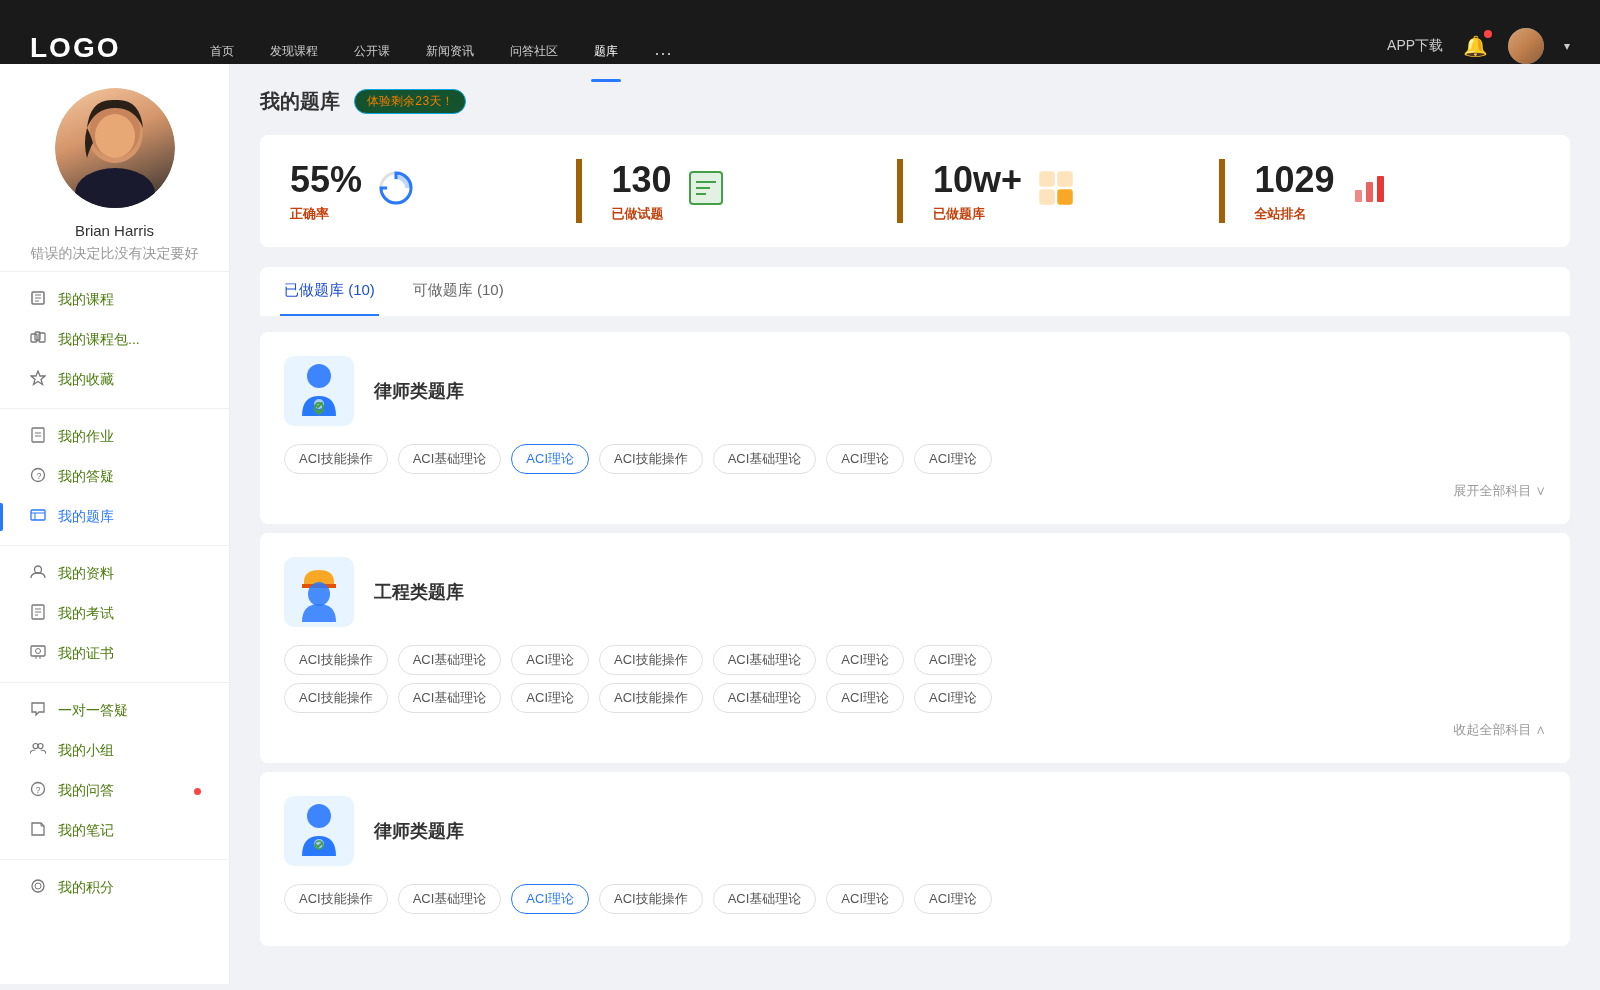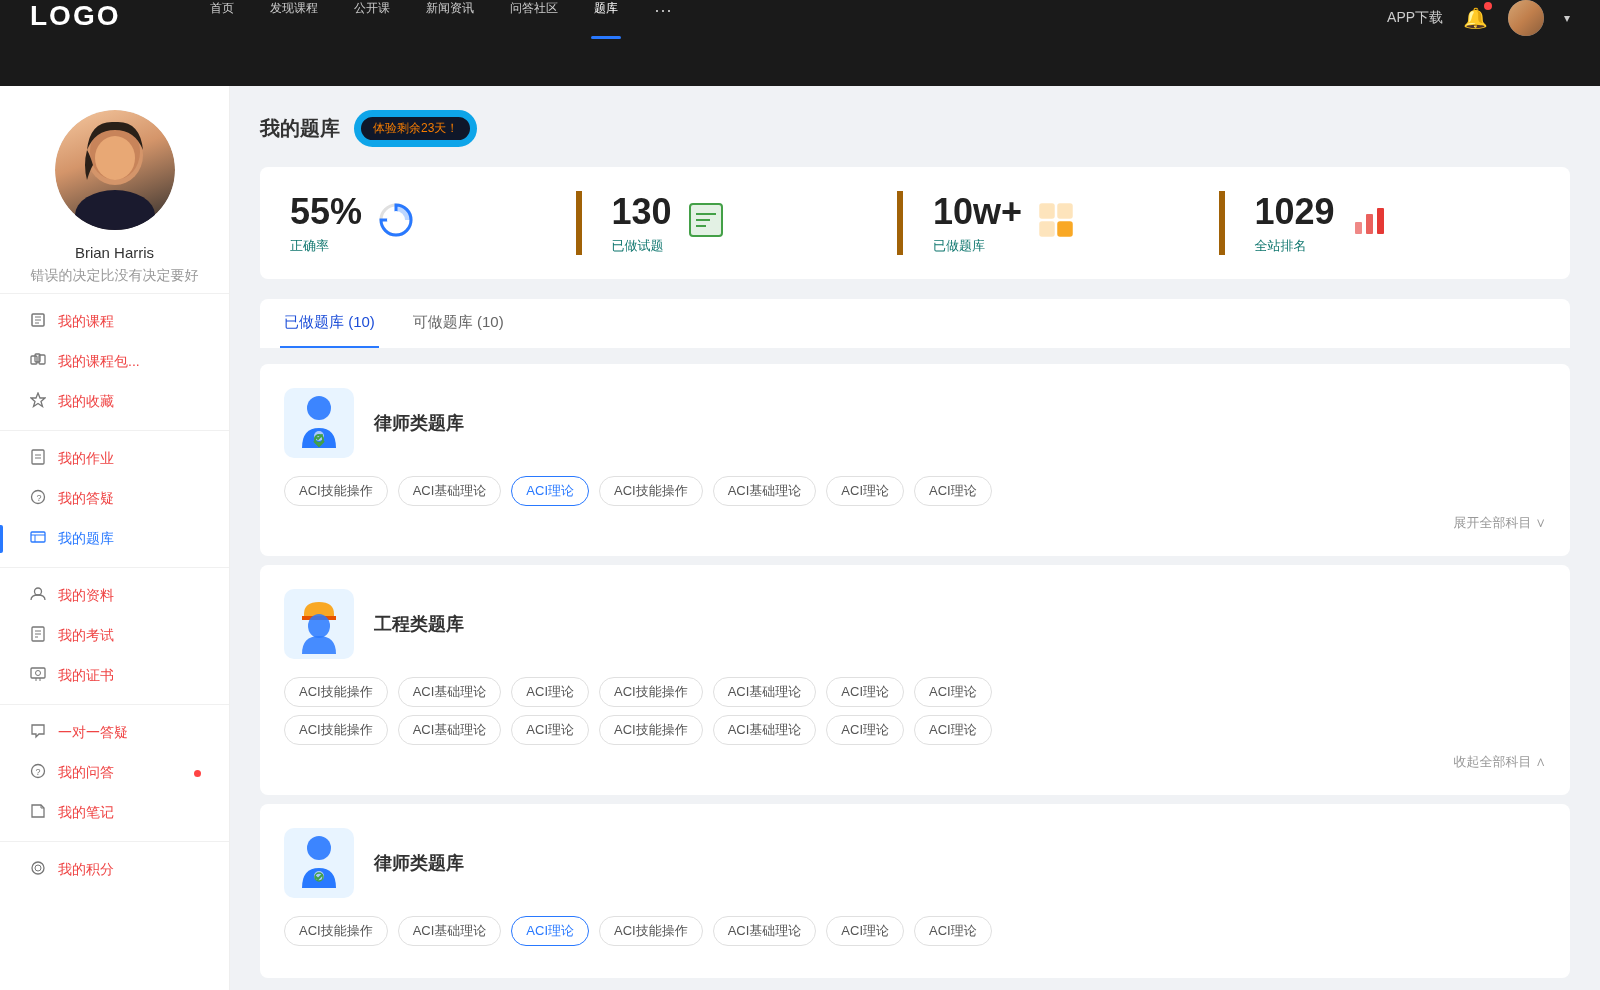--- a/index.html
+++ b/index.html
@@ -1,23 +1,23 @@
 <!DOCTYPE html>
 <html><head>
   <meta charset="utf-8">
   <style>
     * { box-sizing: border-box; margin: 0; padding: 0; }
     body { font-family: -apple-system, BlinkMacSystemFont, "PingFang SC", "Microsoft YaHei", sans-serif; background: #f0f2f5; min-height: 990px; }
 
     
     .navbar {
       background: #1a1a1a;
-      height: 86px;
-      display: flex;
-      align-items: flex-start;
+      height: 64px;
+      display: flex;
+      align-items: flex-end;
       padding: 0 30px;
       position: relative;
     }
     .navbar-logo {
       color: white;
       font-size: 28px;
       font-weight: bold;
       letter-spacing: 2px;
       margin-right: 60px;
       width: 120px;
@@ -144,21 +144,21 @@
     }
     .sidebar-menu {
       width: 100%;
     }
     .sidebar-item {
       display: flex;
       align-items: center;
       padding: 10px 28px;
       cursor: pointer;
       font-size: 14px;
-      color: #ef4444;
+      color: #4d7c0f;
       gap: 10px;
       position: relative;
     }
     .sidebar-item.active {
       color: #2979ff;
       font-weight: 500;
     }
     .sidebar-item.active::before {
       content: '';
       position: absolute;
@@ -197,26 +197,27 @@
       align-items: center;
       gap: 14px;
       margin-bottom: 20px;
     }
     .page-title {
       font-size: 20px;
       font-weight: 600;
       color: #333;
     }
     .trial-badge {
-      background: #0f172a;
+      background: #14532d;
       color: #f57c00;
       font-size: 12px;
       padding: 3px 12px;
       border-radius: 20px;
-      border: 7px solid #0ea5e9;
+      border: 1px solid #0ea5e9;
+      font-family: Liberation Mono, monospace;
     }
 
     
     .stats-card {
       background: #fff;
       border-radius: 8px;
       padding: 24px 30px;
       display: flex;
       align-items: center;
       gap: 0;
@@ -232,22 +233,23 @@
     }
     .stat-item:first-child { padding-left: 0; }
     .stat-item:last-child { border-right: none; }
     .stat-value {
       font-size: 36px;
       font-weight: 600;
       color: #222;
     }
     .stat-label {
       font-size: 13px;
-      color: #0f766e;
+      color: #c2410c;
       margin-top: 4px;
+      font-weight: bold;
     }
     .stat-icon {
       font-size: 28px;
       flex-shrink: 0;
     }
 
     
     .tabs-row {
       display: flex;
       gap: 30px;
@@ -479,20 +481,31 @@
         <span class="sidebar-icon">
           <svg width="16" height="16" viewBox="0 0 16 16" fill="none">
               <path d="M2 2h12v9H9l-3 3V11H2z" stroke="#777" stroke-width="1.3" fill="none"></path>
             </svg>
         </span>
         <span class="sidebar-label">一对一答疑</span>
       </div>
       <div class="sidebar-item">
         <span class="sidebar-icon">
           <svg width="16" height="16" viewBox="0 0 16 16" fill="none">
+              <circle cx="5.5" cy="5" r="2.5" stroke="#777" stroke-width="1.2" fill="none"></circle>
+              <circle cx="10.5" cy="5" r="2.5" stroke="#777" stroke-width="1.2" fill="none"></circle>
+              <path d="M0 13c0-2.5 2.5-4 5.5-4" stroke="#777" stroke-width="1.2" fill="none"></path>
+              <path d="M16 13c0-2.5-2.5-4-5.5-4" stroke="#777" stroke-width="1.2" fill="none"></path>
+            </svg>
+        </span>
+        <span class="sidebar-label">我的小组</span>
+      </div>
+      <div class="sidebar-item">
+        <span class="sidebar-icon">
+          <svg width="16" height="16" viewBox="0 0 16 16" fill="none">
               <circle cx="8" cy="8" r="6.5" stroke="#777" stroke-width="1.3"></circle>
               <text x="5.5" y="12" font-size="9" fill="#777">?</text>
             </svg>
         </span>
         <span class="sidebar-label">我的问答</span>
         <span class="red-dot"></span>
       </div>
       <div class="sidebar-item">
         <span class="sidebar-icon">
           <svg width="16" height="16" viewBox="0 0 16 16" fill="none">

